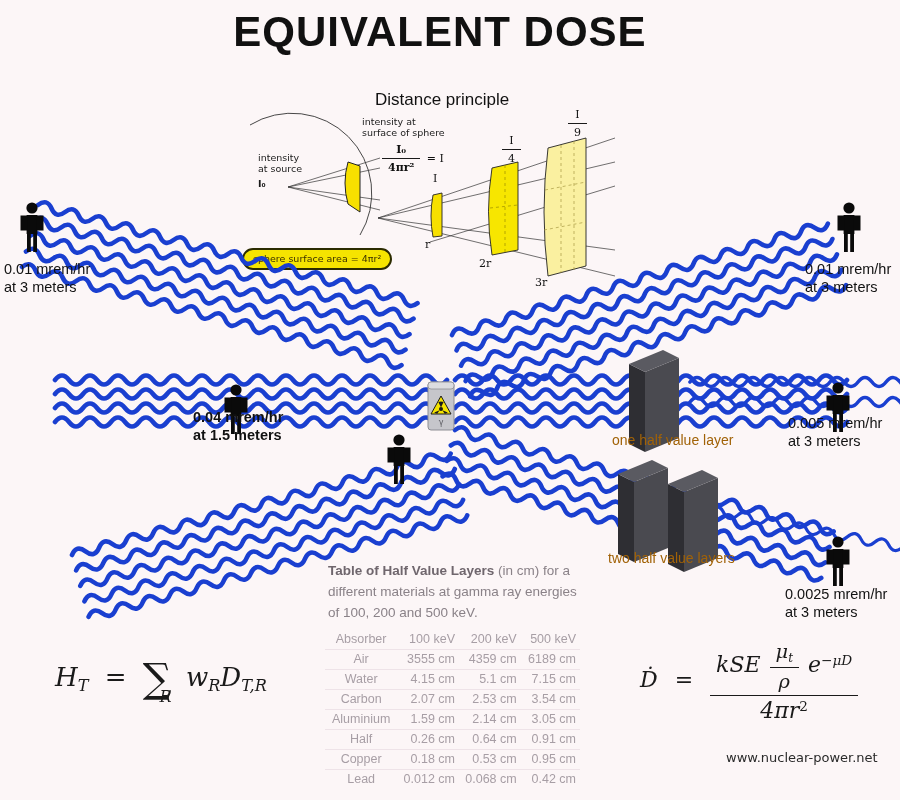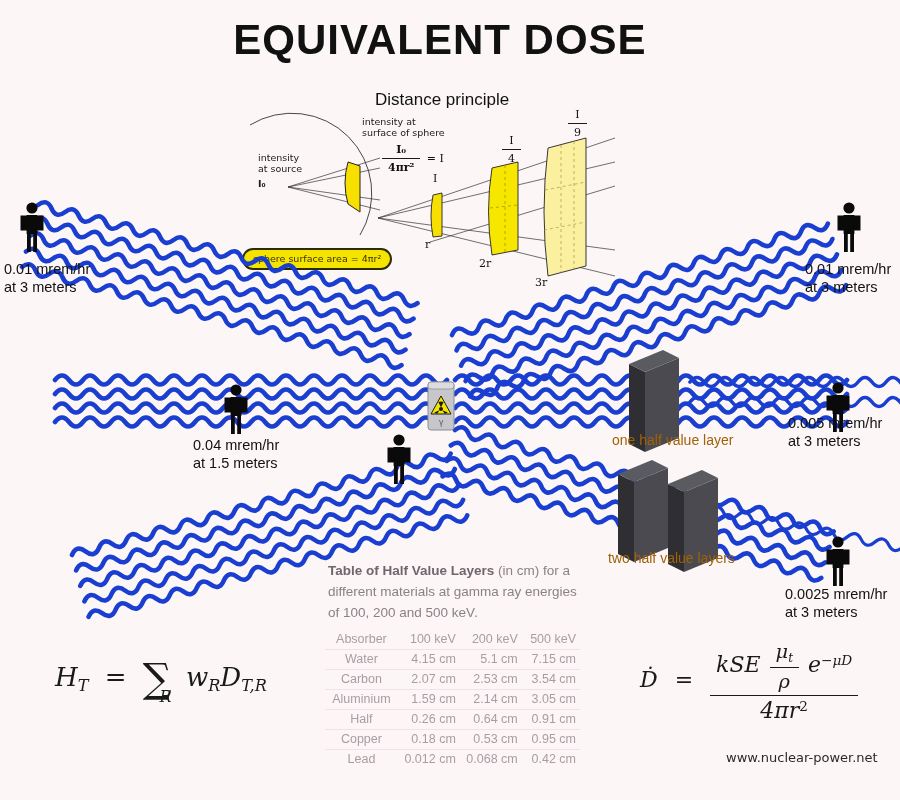--- a/index.html
+++ b/index.html
@@ -9,21 +9,21 @@
     font-family:"Liberation Sans", sans-serif;
     overflow:hidden;
     position:relative;
     color:#111;
   }
   .stage{position:absolute;left:0;top:0;width:900px;height:800px;}
   .abs{position:absolute;}
 
   
   #page-title{
-    left:0;top:16px;width:880px;text-align:center;
+    left:0;top:8px;width:880px;text-align:center;
     font-size:42px;font-weight:700;letter-spacing:1px;
     color:#111;
   }
 
   
   #distance-principle{left:230px;top:90px;width:385px;height:200px;}
   #distance-principle-title{
     left:145px;top:0px;font-size:17px;color:#111;
   }
   .dp-label{
@@ -273,21 +273,21 @@
   <div class="abs dose-label" style="left:4px;top:260px;">
     <div>0.01 mrem/hr</div>
     <div>at 3 meters</div>
   </div>
 
   <div class="abs dose-label" style="left:805px;top:260px;">
     <div>0.01 mrem/hr</div>
     <div>at 3 meters</div>
   </div>
 
-  <div class="abs dose-label" style="left:193px;top:436px;">
+  <div class="abs dose-label" style="left:193px;top:408px;font-weight:bold;">
     <div>0.04 mrem/hr</div>
     <div>at 1.5 meters</div>
   </div>
 
 
   <div class="abs dose-label" style="left:788px;top:414px;">
     <div>0.005 mrem/hr</div>
     <div>at 3 meters</div>
   </div>
 
@@ -303,20 +303,26 @@
     <b>Table of Half Value Layers</b><span> (in cm) for a different materials at gamma ray energies of 100, 200 and 500 keV.</span>
   </div>
 
   <table class="abs" id="hvl-table">
     <tbody id="hvl-body">
         <tr>
           <td>Absorber</td>
           <td>100 keV</td>
           <td>200 keV</td>
           <td>500 keV</td>
+        </tr>
+        <tr>
+          <td>Air</td>
+          <td>3555 cm</td>
+          <td>4359 cm</td>
+          <td>6189 cm</td>
         </tr>
         <tr>
           <td>Water</td>
           <td>4.15 cm</td>
           <td>5.1 cm</td>
           <td>7.15 cm</td>
         </tr>
         <tr>
           <td>Carbon</td>
           <td>2.07 cm</td>

